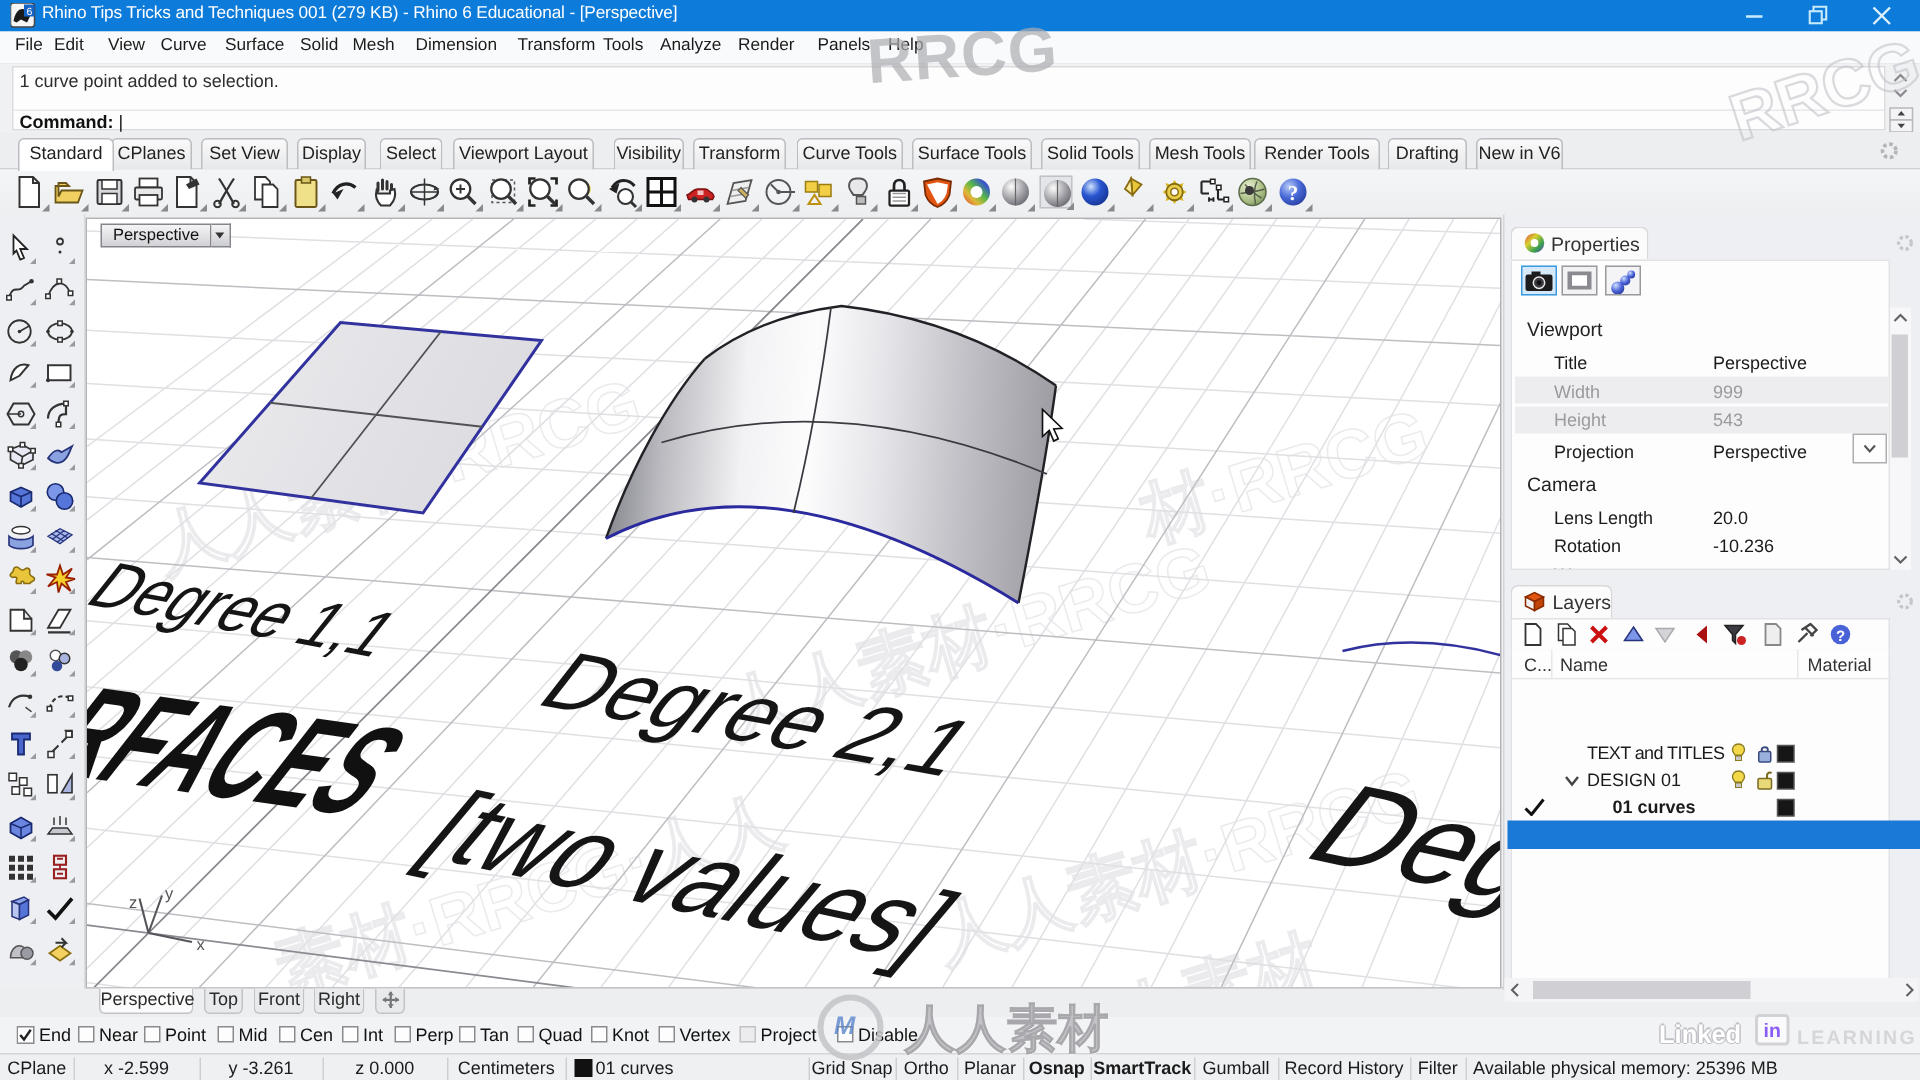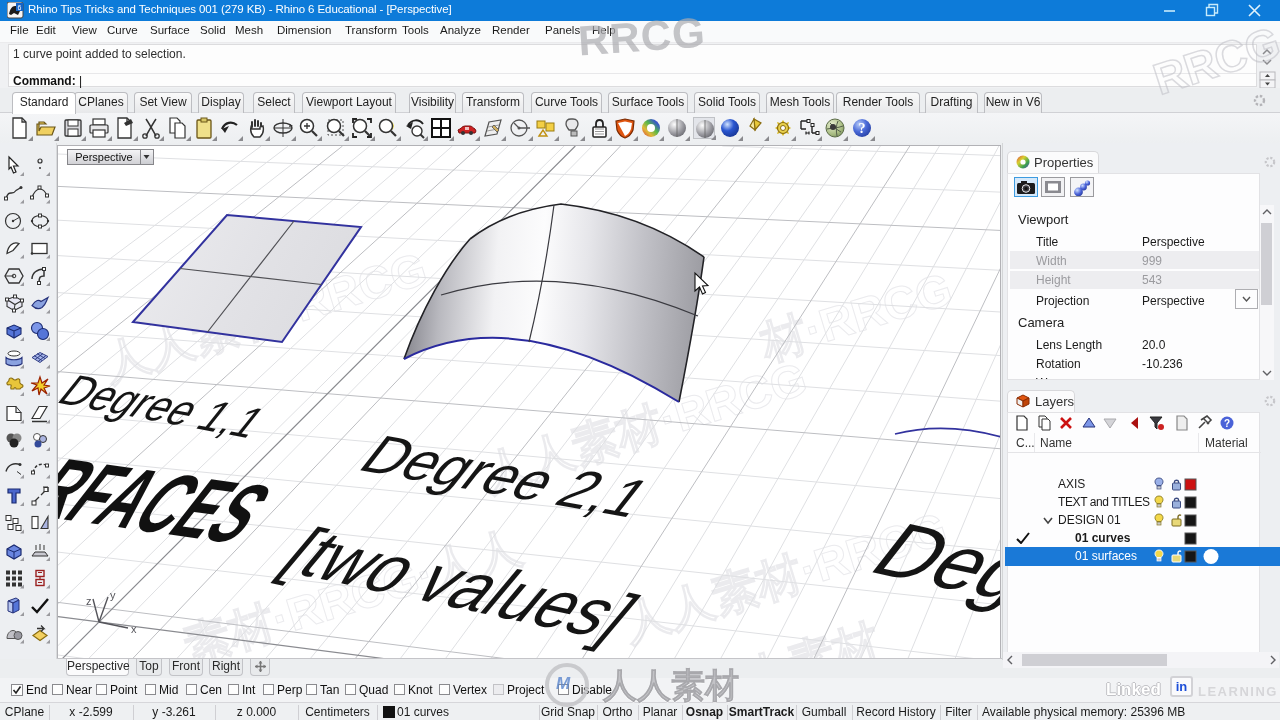--- a/index.html
+++ b/index.html
@@ -805,34 +805,20 @@
 </div>
 <div class="abs" style="left:4px;top:290px;width:253px;height:20px;background:#fdfdfe;border-left:1px solid #e2e2e5;border-right:1px solid #e2e2e5">
   <div class="abs" style="left:8px;top:3px;font-size:12px;color:#333">C...</div>
   <div class="abs" style="left:32px;top:3px;font-size:12px;color:#333">Name</div>
   <div class="abs" style="left:197px;top:3px;font-size:12px;color:#333">Material</div>
   <div class="abs" style="left:0;top:19px;width:253px;height:1px;background:#e4e4e7"></div>
   <div class="abs" style="left:26px;top:0;width:1px;height:19px;background:#e8e8eb"></div>
   <div class="abs" style="left:190px;top:0;width:1px;height:19px;background:#e8e8eb"></div>
 </div>
 <div class="abs" id="lrows" style="left:4px;top:310px;width:253px;height:200px;background:#fdfdfe;border:1px solid #e2e2e5;border-top:none">
-<div class="abs" style="left:0;top:22px;width:253px;height:18px;font-size:12px;color:#1b1b1b">
-          <div class="abs" style="left:50px;top:2px">AXIS</div>
-          <svg class="abs" style="left:0;top:0" width="253" height="18">
-            <g transform="translate(146 3)">
-              <path d="M5 0 C2.2 0 1 2 1 3.8 C1 5.6 2.2 6.3 2.8 7.5 H7.2 C7.8 6.3 9 5.6 9 3.8 C9 2 7.8 0 5 0 Z" fill="#9ab0e8" stroke="#3a4a80" stroke-width="0.9"></path>
-              <rect x="3" y="8" width="4" height="3" fill="#c9c9cd" stroke="#3a4a80" stroke-width="0.7"></rect>
-            </g>
-            <g transform="translate(163 3)">
-              <rect x="1.5" y="5" width="8" height="7" rx="1" fill="#9ab0dc" stroke="#3a4a80"></rect>
-              <path d="M3.5 5 V3.5 C3.5 1.8 7.5 1.8 7.5 3.5 V5" fill="none" stroke="#3a4a80" stroke-width="1.3"></path>
-            </g>
-            <rect x="177" y="4" width="11" height="11" fill="#cc1111" stroke="#555"></rect>
-          </svg>
-        </div>
 <div class="abs" style="left:0;top:40px;width:253px;height:18px;font-size:12px;color:#1b1b1b">
           <div class="abs" style="left:50px;top:2px;letter-spacing:-0.4px">TEXT and TITLES</div>
           <svg class="abs" style="left:0;top:0" width="253" height="18">
             <g transform="translate(146 3)">
               <path d="M5 0 C2.2 0 1 2 1 3.8 C1 5.6 2.2 6.3 2.8 7.5 H7.2 C7.8 6.3 9 5.6 9 3.8 C9 2 7.8 0 5 0 Z" fill="#f3d84a" stroke="#8a7a20" stroke-width="0.9"></path>
               <rect x="3" y="8" width="4" height="3" fill="#c9c9cd" stroke="#8a7a20" stroke-width="0.7"></rect>
             </g>
             <g transform="translate(163 3)">
               <rect x="1.5" y="5" width="8" height="7" rx="1" fill="#9ab0dc" stroke="#3a4a80"></rect>
               <path d="M3.5 5 V3.5 C3.5 1.8 7.5 1.8 7.5 3.5 V5" fill="none" stroke="#3a4a80" stroke-width="1.3"></path>
@@ -860,35 +846,20 @@
 <div class="abs" style="left:0;top:76px;width:253px;height:18px;font-size:12px;color:#1b1b1b">
           <svg class="abs" style="left:8px;top:3px" width="14" height="12">
             <path d="M1 7 L5 11 L13 1" fill="none" stroke="#111" stroke-width="2"></path>
           </svg>
           <div class="abs" style="left:67px;top:2px;font-weight:bold">01 curves</div>
           <svg class="abs" style="left:0;top:0" width="253" height="18">
             <rect x="177" y="4" width="11" height="11" fill="#161616" stroke="#555"></rect>
           </svg>
         </div>
 <div class="abs" style="left:-3px;top:94px;width:276px;height:19px;background:#1a79d7"></div>
-<div class="abs" style="left:0;top:94px;width:253px;height:19px;font-size:12px;color:#fff">
-          <div class="abs" style="left:67px;top:2px">01 surfaces</div>
-          <svg class="abs" style="left:0;top:0" width="276" height="19">
-            <g transform="translate(146 3)">
-              <path d="M5 0 C2.2 0 1 2 1 3.8 C1 5.6 2.2 6.3 2.8 7.5 H7.2 C7.8 6.3 9 5.6 9 3.8 C9 2 7.8 0 5 0 Z" fill="#f3d84a" stroke="#fff" stroke-width="0.9"></path>
-              <rect x="3" y="8" width="4" height="3" fill="#c9c9cd" stroke="#fff" stroke-width="0.7"></rect>
-            </g>
-            <g transform="translate(163 3)">
-              <rect x="1" y="5" width="9" height="7" rx="1" fill="#e8d878" stroke="#fff"></rect>
-              <path d="M7 5 V3 C7 1 9 0.5 10 1.5" fill="none" stroke="#fff" stroke-width="1.4"></path>
-            </g>
-            <rect x="177" y="4" width="11" height="11" fill="#161616" stroke="#555"></rect>
-            <circle cx="203" cy="9.5" r="7.5" fill="#fff"></circle>
-          </svg>
-        </div>
 </div>
 </div>
 
 <div class="abs" style="left:1003px;top:652px;width:276px;height:16px;background:#f4f4f7">
  <svg class="abs" style="left:2px;top:3px" width="10" height="10">
         <path d="M7 1 L3 5 L7 9" fill="none" stroke="#606064" stroke-width="1.4"></path>
       </svg>
  <div class="abs" style="left:19px;top:2px;width:145px;height:12px;background:#cfcfd4"></div>
  <svg class="abs" style="left:265px;top:3px" width="10" height="10">
         <path d="M3 1 L7 5 L3 9" fill="none" stroke="#606064" stroke-width="1.4"></path>
@@ -972,14 +943,14 @@
  <div class="abs" style="left:982px;top:2px">Available physical memory: 25396 MB</div>
 </div>
 
 <div class="abs" style="left:578px;top:13px;font-size:42px;font-weight:bold;color:rgba(172,172,177,0.7);transform:rotate(-4deg);letter-spacing:1px;z-index:50">RRCG</div>
 <div class="abs" style="left:1152px;top:36px;font-size:44px;font-weight:bold;color:transparent;-webkit-text-stroke:1.5px rgba(190,190,196,0.55);transform:rotate(-18deg);z-index:50">RRCG</div>
 
 <div class="abs" style="left:545px;top:663px;width:44px;height:44px;border:4px solid #c3c3c7;border-radius:50%;opacity:0.85"></div>
 <div class="abs" style="left:556px;top:674px;font-size:17px;font-weight:bold;font-style:italic;color:#5b86cc;opacity:0.8">M</div>
 <div class="abs" style="left:603px;top:663px;font-size:34px;font-weight:bold;color:#c3c3c7;-webkit-text-stroke:0.5px #a8a8ac;text-shadow:0 1px 0 #fff">人人素材</div>
 <div class="abs" style="left:1106px;top:680px;font-size:17px;font-weight:bold;color:#fff;text-shadow:-1px 0 0 #c2c2c6,1px 0 0 #c2c2c6,0 -1px 0 #c2c2c6,0 1px 0 #c2c2c6">Linked</div>
-<div class="abs" style="left:1170px;top:676px;width:23px;height:21px;background:#fafafc;border:2px solid #d2d2d6;border-radius:3px;font-size:13px;font-weight:bold;color:#1d4ed8;text-align:center;line-height:18px">in</div>
+<div class="abs" style="left:1170px;top:676px;width:23px;height:21px;background:#fafafc;border:2px solid #d2d2d6;border-radius:3px;font-size:13px;font-weight:bold;color:#8b5cf6;text-align:center;line-height:18px">in</div>
 <div class="abs" style="left:1198px;top:684px;font-size:13px;font-weight:bold;color:#d6d6d9;letter-spacing:1.5px">LEARNING</div>
 </div>
 </body></html>

